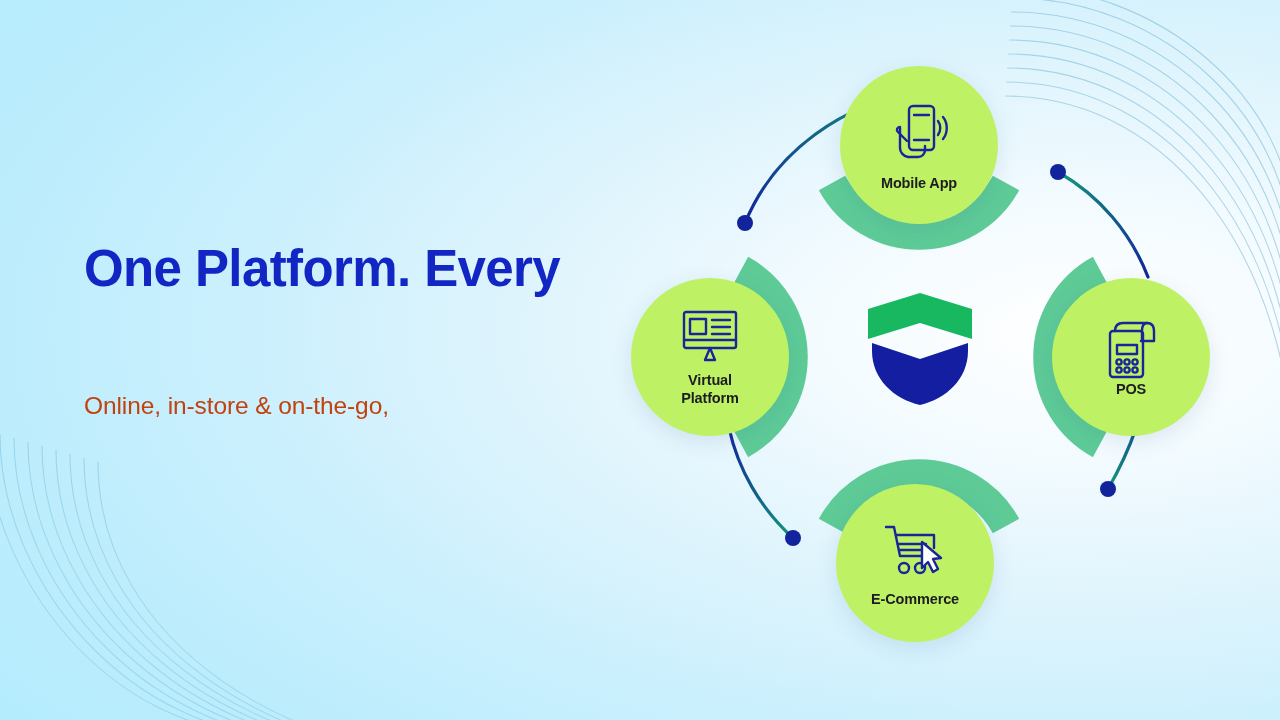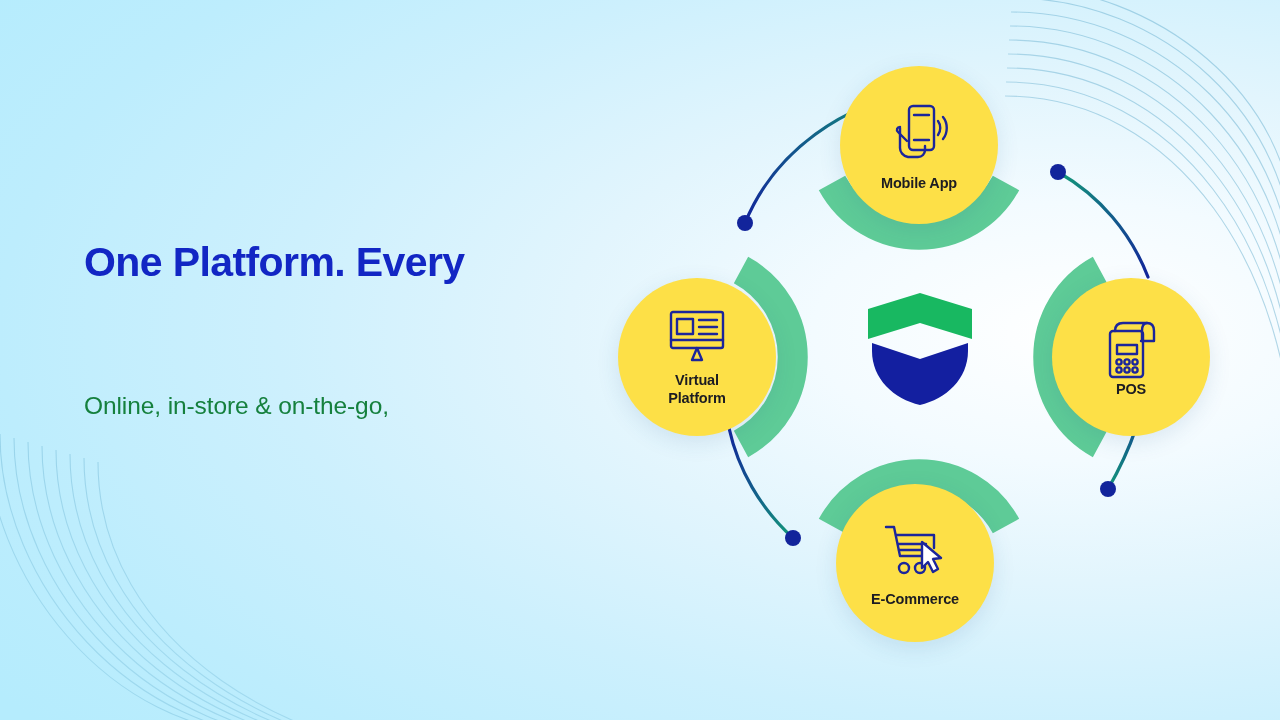--- a/index.html
+++ b/index.html
@@ -37,56 +37,56 @@
 
   
   .copy {
     position: absolute;
     left: 84px;
     top: 236px;
     width: 560px;
   }
   .headline {
     margin: 0;
-    font-size: 41px;
+    font-size: 51px;
     line-height: 1.30;
     font-weight: 700;
     letter-spacing: -0.6px;
     color: #1226c4;
     font-family: "Liberation Sans", sans-serif;
   }
   .headline .ln { display: block; }
   .subcopy {
     margin: 0;
     position: absolute;
     top: 152px;
     left: 0;
     width: 520px;
     font-size: 24.5px;
     line-height: 1.50;
     font-weight: 400;
     letter-spacing: -0.1px;
-    color: #15803d;
+    color: #c2410c;
   }
   .subcopy .ln { display: block; }
 
   
   .diagram {
     position: absolute;
     left: 600px;
     top: 0;
     width: 680px;
     height: 720px;
   }
   .diagram svg { display: block; }
 
   .node {
     position: absolute;
     border-radius: 50%;
-    background: #fde047;
+    background: #bef264;
     box-shadow: 0 6px 22px rgba(40, 90, 140, 0.13);
     display: flex;
     flex-direction: column;
     align-items: center;
     justify-content: center;
   }
   .node .ico {
     display: flex;
     align-items: center;
     justify-content: center;
@@ -106,21 +106,21 @@
   #node-mobile .lbl { margin-top: 13px; }
 
   #node-pos      { left: 452px; top: 278px; width: 158px; height: 158px; }
   #node-pos .ico { margin-top: 4px; }
   #node-pos .lbl { }
 
   #node-ecom     { left: 236px; top: 484px; width: 158px; height: 158px; }
   #node-ecom .ico { margin-top: 4px; }
   #node-ecom .lbl { margin-top: 11px; }
 
-  #node-vt       { left: 18px;  top: 278px; width: 158px; height: 158px; }
+  #node-vt       { left: 31px;  top: 278px; width: 158px; height: 158px; }
   #node-vt .ico { margin-top: 2px; }
   #node-vt .lbl { margin-top: 9px; }
 
   .center-logo {
     position: absolute;
     left: 262px;
     top: 293px;
     width: 116px;
     height: 112px;
   }

